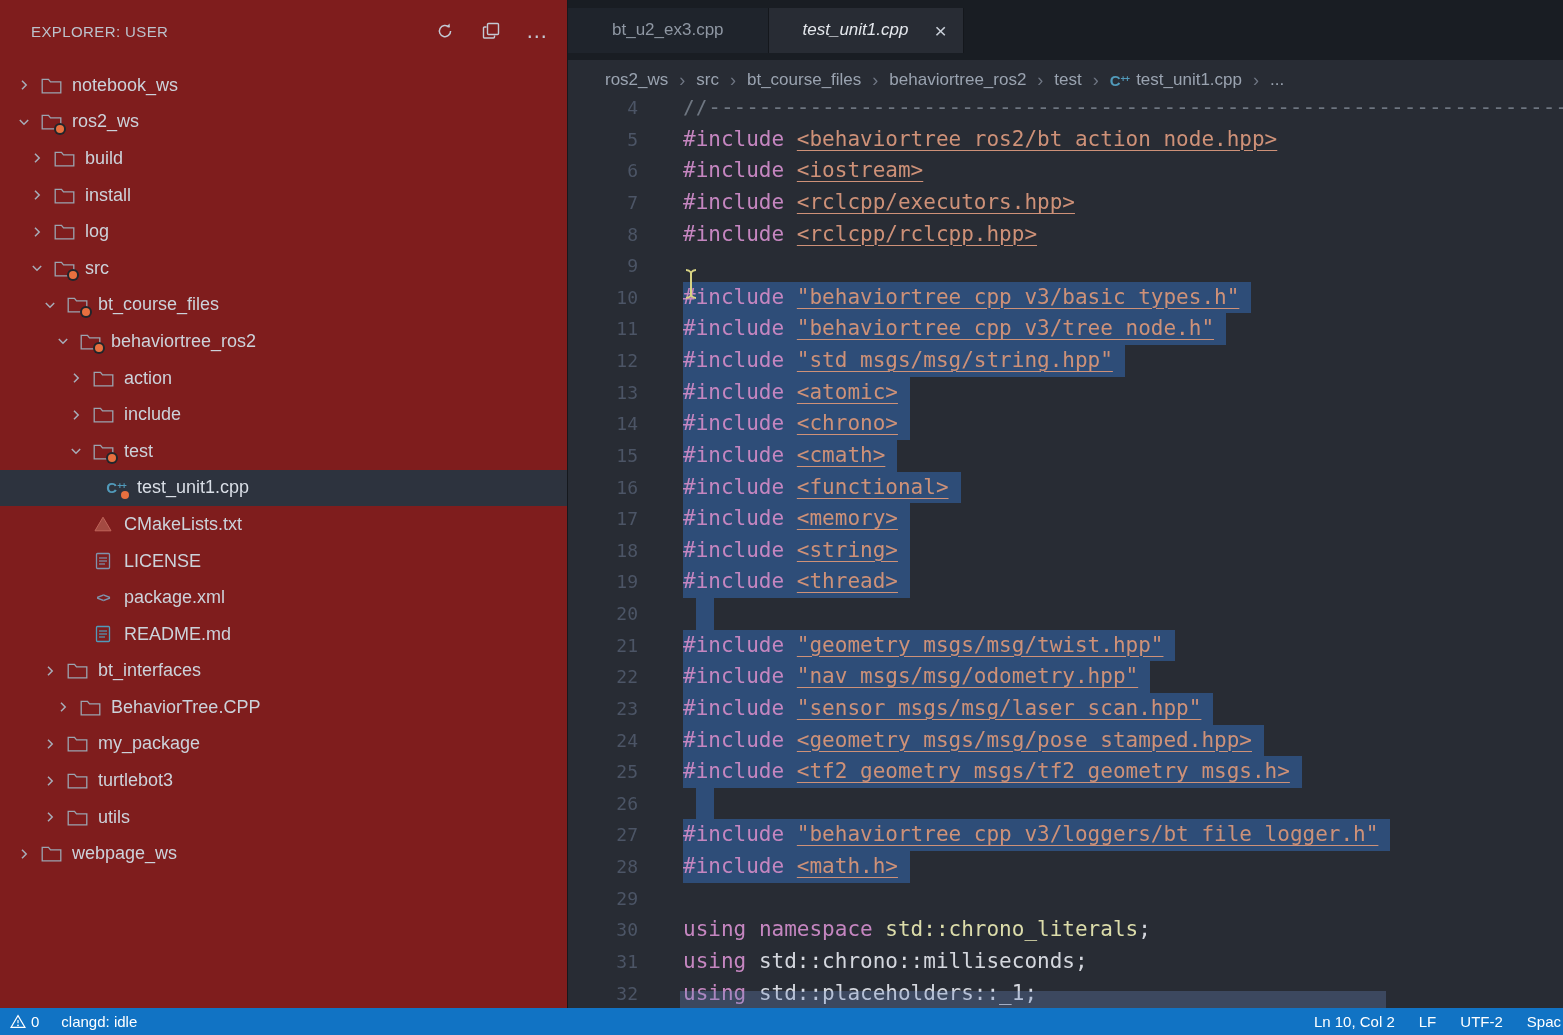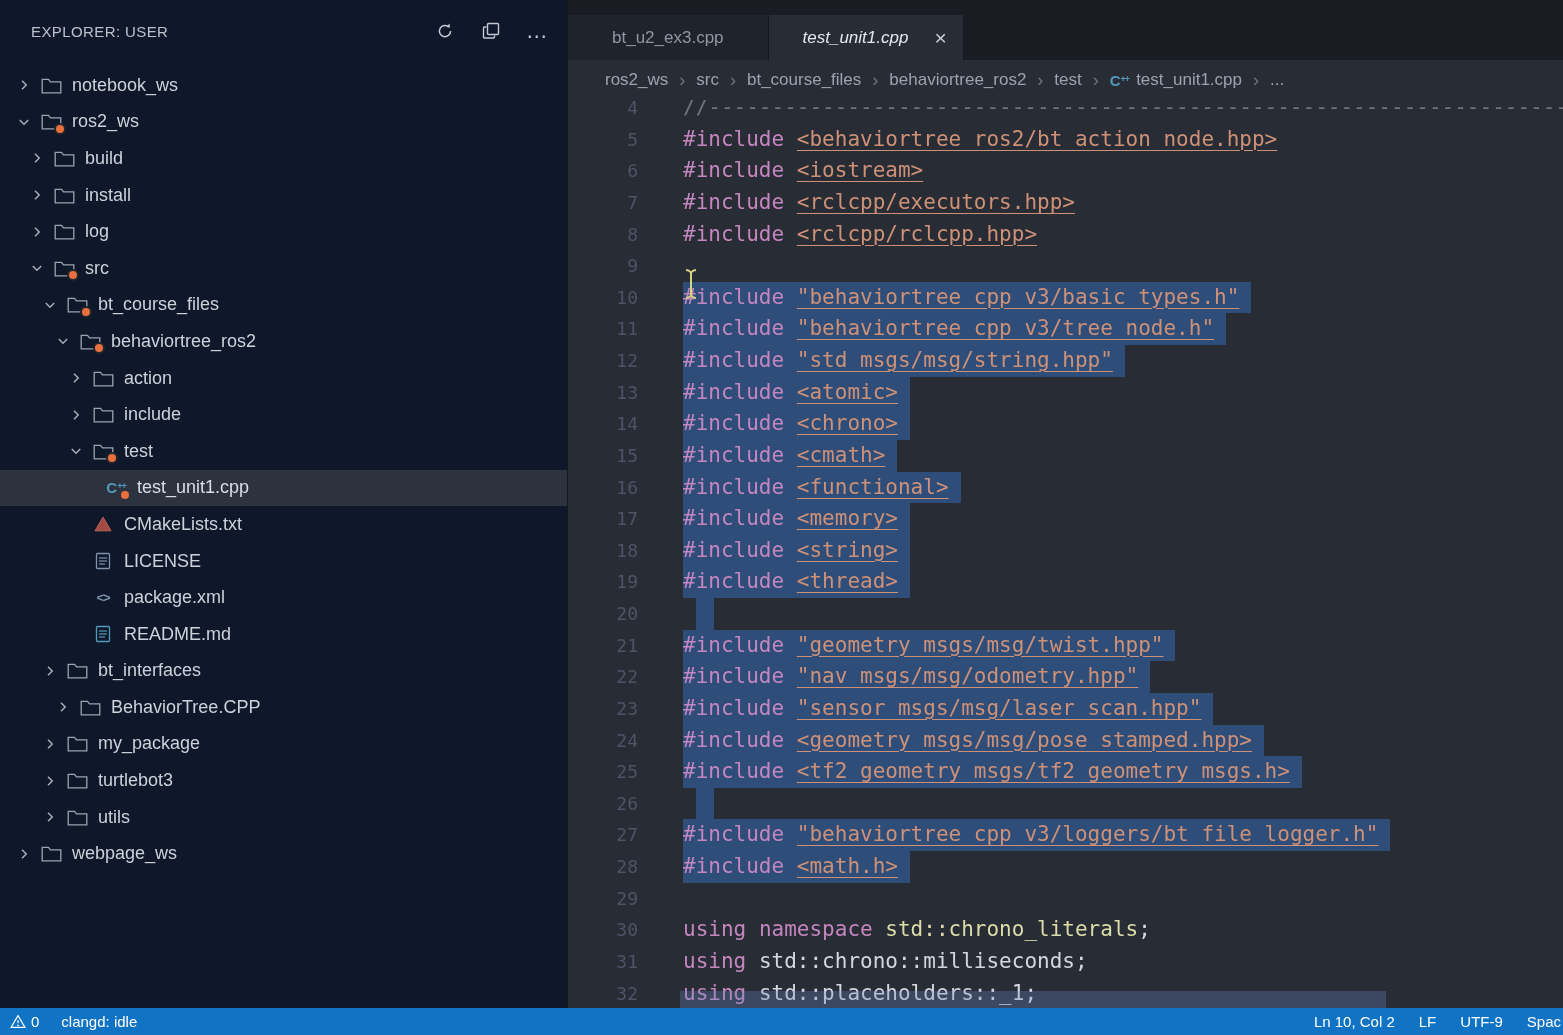--- a/index.html
+++ b/index.html
@@ -2,21 +2,21 @@
 <html><head>
 <meta charset="utf-8">
 <style>
   * { box-sizing: border-box; margin: 0; padding: 0; }
   html, body { width: 1563px; height: 1035px; overflow: hidden; background: #282c34;
                font-family: "Liberation Sans", sans-serif; }
   .app { width: 1563px; height: 1035px; display: flex; flex-direction: column; }
   .content { display: flex; flex: 1; min-height: 0; }
 
   
-  .sidebar { width: 568px; flex: none; background: #0f172a; border-right: 1px solid #15181d;
+  .sidebar { width: 568px; flex: none; background: #7f1d1d; border-right: 1px solid #15181d;
              display: flex; flex-direction: column; overflow: hidden; }
   .sidebar-header { height: 62px; flex: none; display: flex; align-items: center;
                     padding: 0 20px 0 31px; color: #bcc2cc; font-size: 15px; letter-spacing: .4px; }
   .header-icons { margin-left: auto; display: flex; gap: 26px; align-items: center; color: #c3c9d4; }
   .header-icons span { display: inline-flex; align-items: center; justify-content: center; width: 20px; height: 20px; }
   .more-glyph { font-size: 22px; color: #c3c9d4; line-height: 10px; }
 
   .tree { padding-top: 5px; }
   .tree-row { height: 36.6px; display: flex; align-items: center; font-size: 18px;
               color: #ccd2da; white-space: nowrap; cursor: pointer; }
@@ -28,21 +28,21 @@
   .tree-label { margin-left: 10px; }
   .mod-dot { position: absolute; right: -2px; bottom: -1px; width: 8px; height: 8px;
              border-radius: 50%; background: #e8703f; box-shadow: 0 0 0 2px #21252b; }
   .tree-row.selected .mod-dot { box-shadow: 0 0 0 2px #2d333e; }
   .glyph-cpp { color: #519aba; font-weight: bold; font-size: 15px; line-height: 1; }
   .glyph-cpp .pp { font-size: 9px; vertical-align: 4px; letter-spacing: -1px; }
   .glyph-xml { color: #7e95ad; font-weight: bold; font-size: 13px; letter-spacing: -1px; }
 
   
   .main { flex: 1; min-width: 0; display: flex; flex-direction: column; background: #282c34; }
-  .tabbar { height: 60px; flex: none; background: #191d23; display: flex; align-items: flex-end; }
+  .tabbar { height: 60px; flex: none; background: #191d23; display: flex; align-items: center; }
   .tabs { display: flex; height: 45px; }
   .tab { height: 45px; display: flex; align-items: center; padding: 0 44px; font-size: 17px;
          color: #8f97a3; background: #1f242c; border-right: 1px solid #14171c; cursor: pointer; }
   .tab.active { background: #282c34; color: #e4e7ec; padding: 0 16px 0 34px; }
   .tab.active .tab-label { font-style: italic; }
   .tab-close { margin-left: 26px; font-size: 21px; color: #c9cfd8; line-height: 1; }
 
   
   .breadcrumbs { height: 40px; flex: none; display: flex; align-items: center; padding-left: 37px;
                  font-size: 17px; color: #9aa3b0; }
@@ -481,17 +481,17 @@
             <line x1="8" y1="6" x2="8" y2="9.2" stroke="#ffffff" stroke-width="1.2"></line>
             <circle cx="8" cy="11.3" r="0.9" fill="#ffffff"></circle>
           </svg>
       </span>
       <span>0</span>
     </div>
     <div class="sb-item sb-server">clangd: idle</div>
     <div class="sb-right">
       <span class="sb-item">Ln 10, Col 2</span>
       <span class="sb-item">LF</span>
-      <span class="sb-item">UTF-9</span>
+      <span class="sb-item">UTF-2</span>
       <span class="sb-item">Spac</span>
     </div>
   </div>
 </div>
 
 </body></html>

